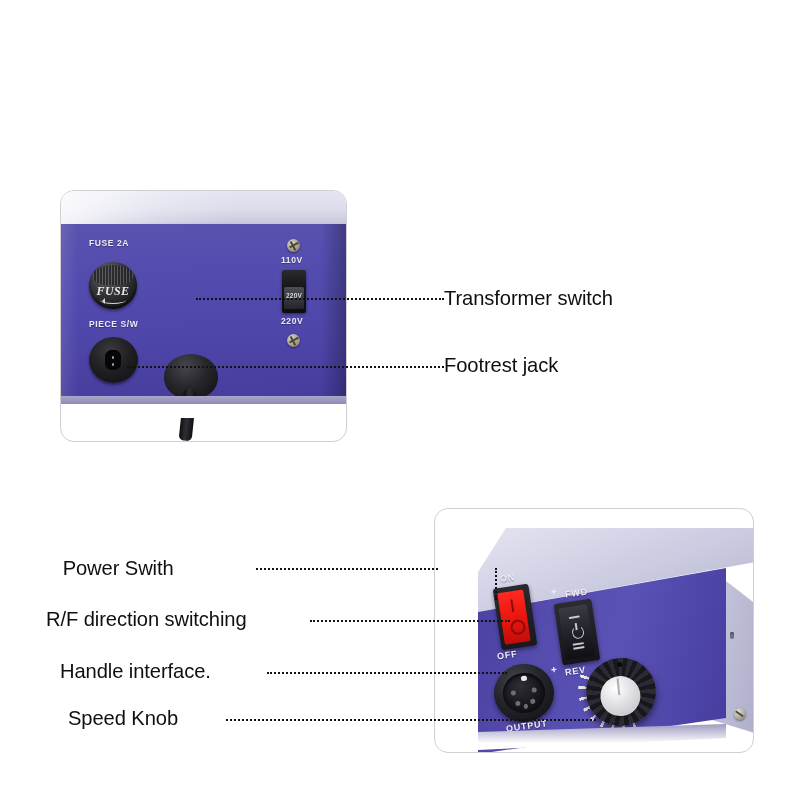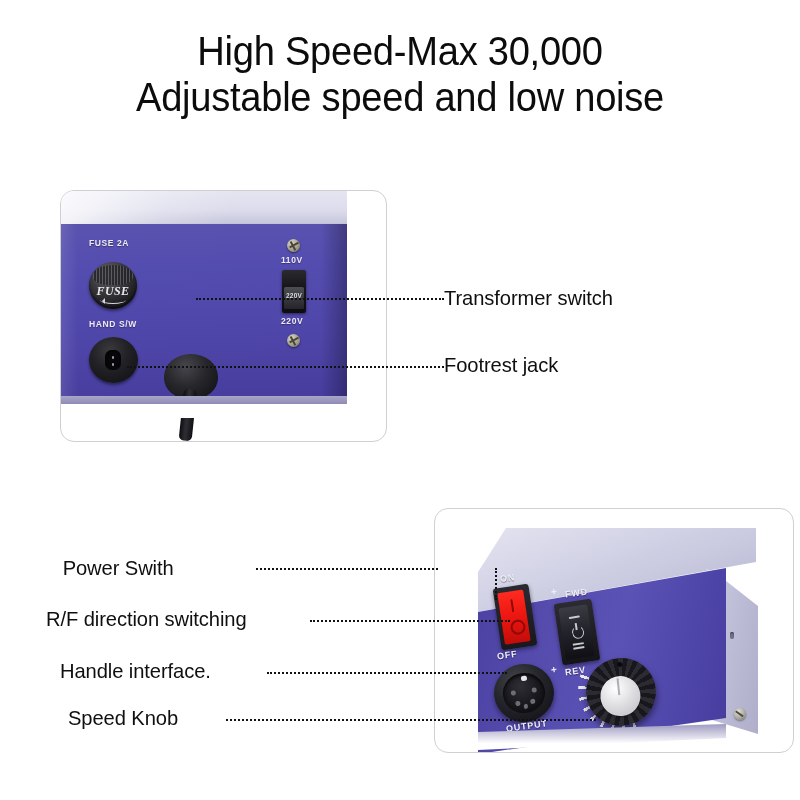--- a/index.html
+++ b/index.html
@@ -23,21 +23,20 @@
     white-space:nowrap;
   }
 
   
   .card{
     position:absolute;
     border:1.4px solid #cfcfd4;
     border-radius:14px;
     background:#ffffff;
     overflow:hidden;
-    padding-left:40px;
   }
   #card-top{left:60px;top:190px;width:285px;height:250px;}
   #card-bottom{left:434px;top:508px;width:318px;height:243px;}
 
   
   #dev-top{position:absolute;left:-1px;top:-1px;width:287px;height:228px;}
   .top-lid{
     position:absolute;left:0;top:0;width:287px;height:36px;
     background:linear-gradient(180deg,#e6e6f2 0%,#dcdcec 55%,#c9c9de 90%,#b6b6cd 100%);
   }
@@ -338,39 +337,35 @@
   .lead-v{
     position:absolute;width:0;
     border-left:2.6px dotted #111;
   }
 </style>
 </head>
 <body>
 
 <div id="stage">
 
-  <div class="title-block">
-    <div class="title-line">High Speed-Max 30,000</div>
-    <div class="title-line">Adjustable speed and low noise</div>
-  </div>
 
   <div class="card" id="card-top">
     <div id="dev-top">
 
       <div class="top-lid"></div>
       <div class="top-face">
 
         <div class="silk" style="left:29px;top:14px;">FUSE 2A</div>
         <div class="fuse-cap">
           <div class="fuse-knurl"></div>
           <div class="fuse-word">FUSE</div>
           <div class="fuse-arrow"></div>
         </div>
 
-        <div class="silk" style="left:29px;top:95px;">HAND S/W</div>
+        <div class="silk" style="left:29px;top:95px;">PIECE S/W</div>
         <div class="foot-jack">
           <div class="foot-hole"></div>
           <div class="foot-pin" style="left:22.5px;top:19px;"></div>
           <div class="foot-pin" style="left:22.5px;top:26px;"></div>
         </div>
 
 
         <div class="screw" style="left:227px;top:15px;"></div>
         <div class="silk" style="left:221px;top:31px;">110V</div>
         <div class="vsw">

